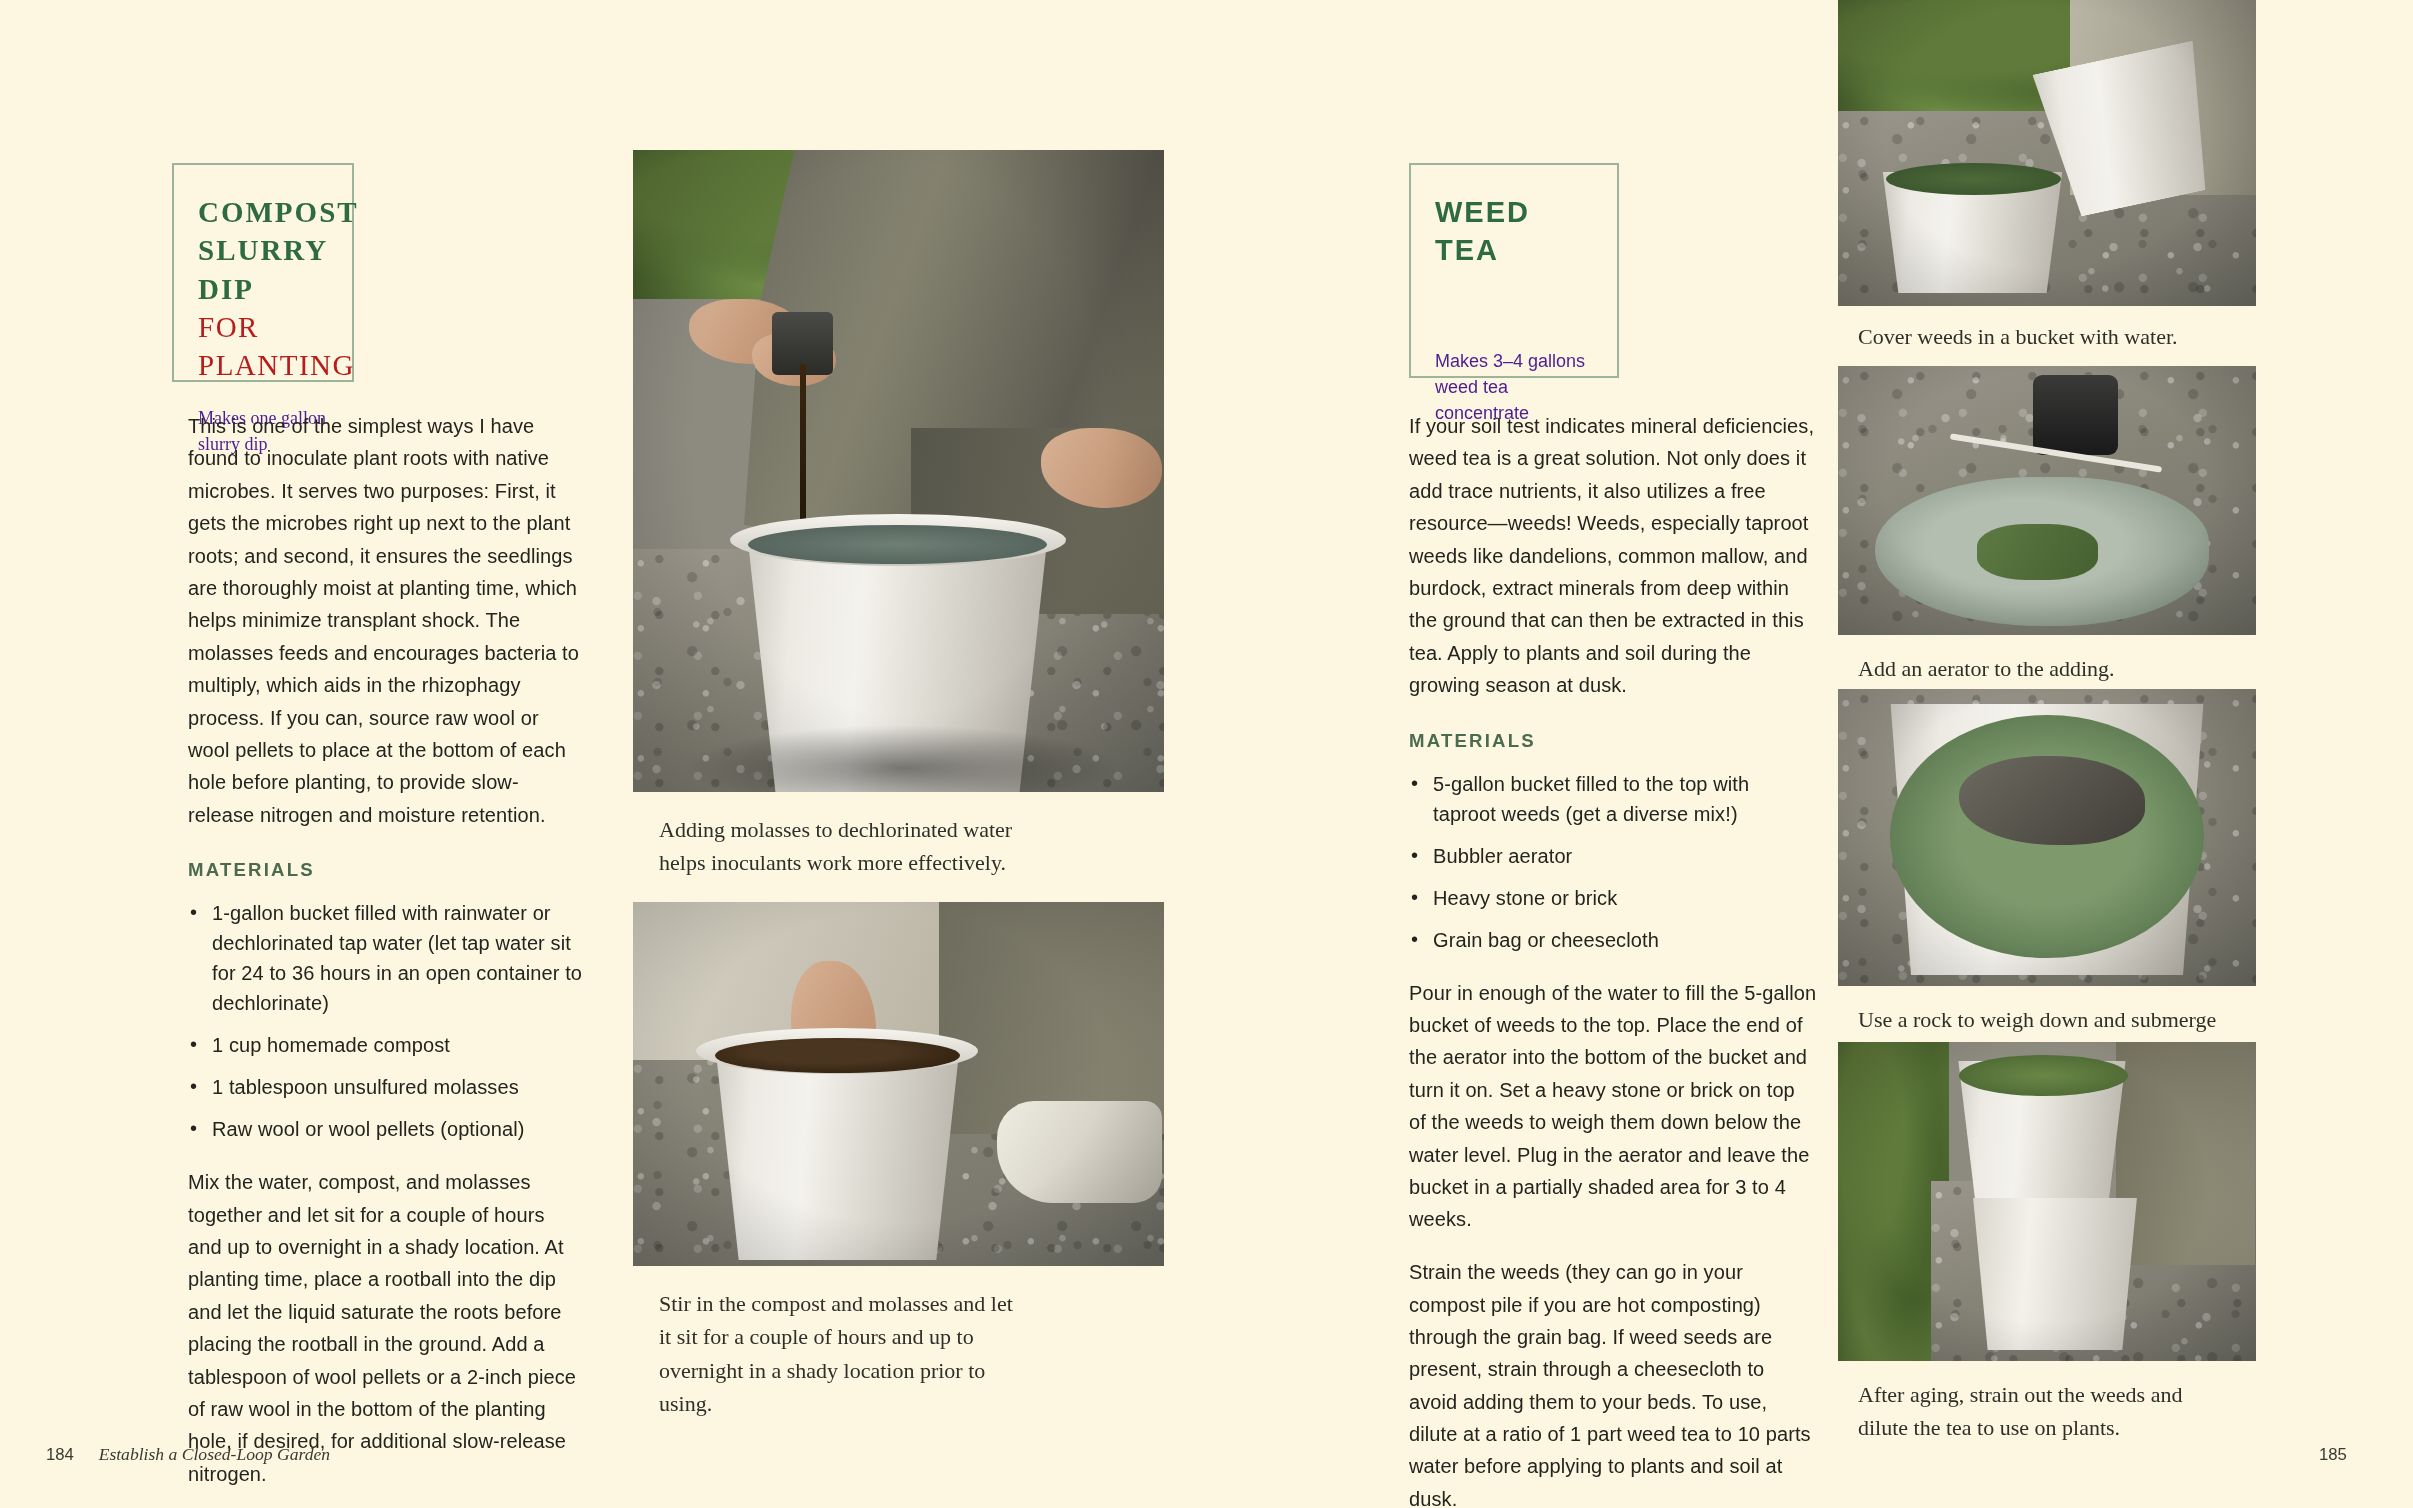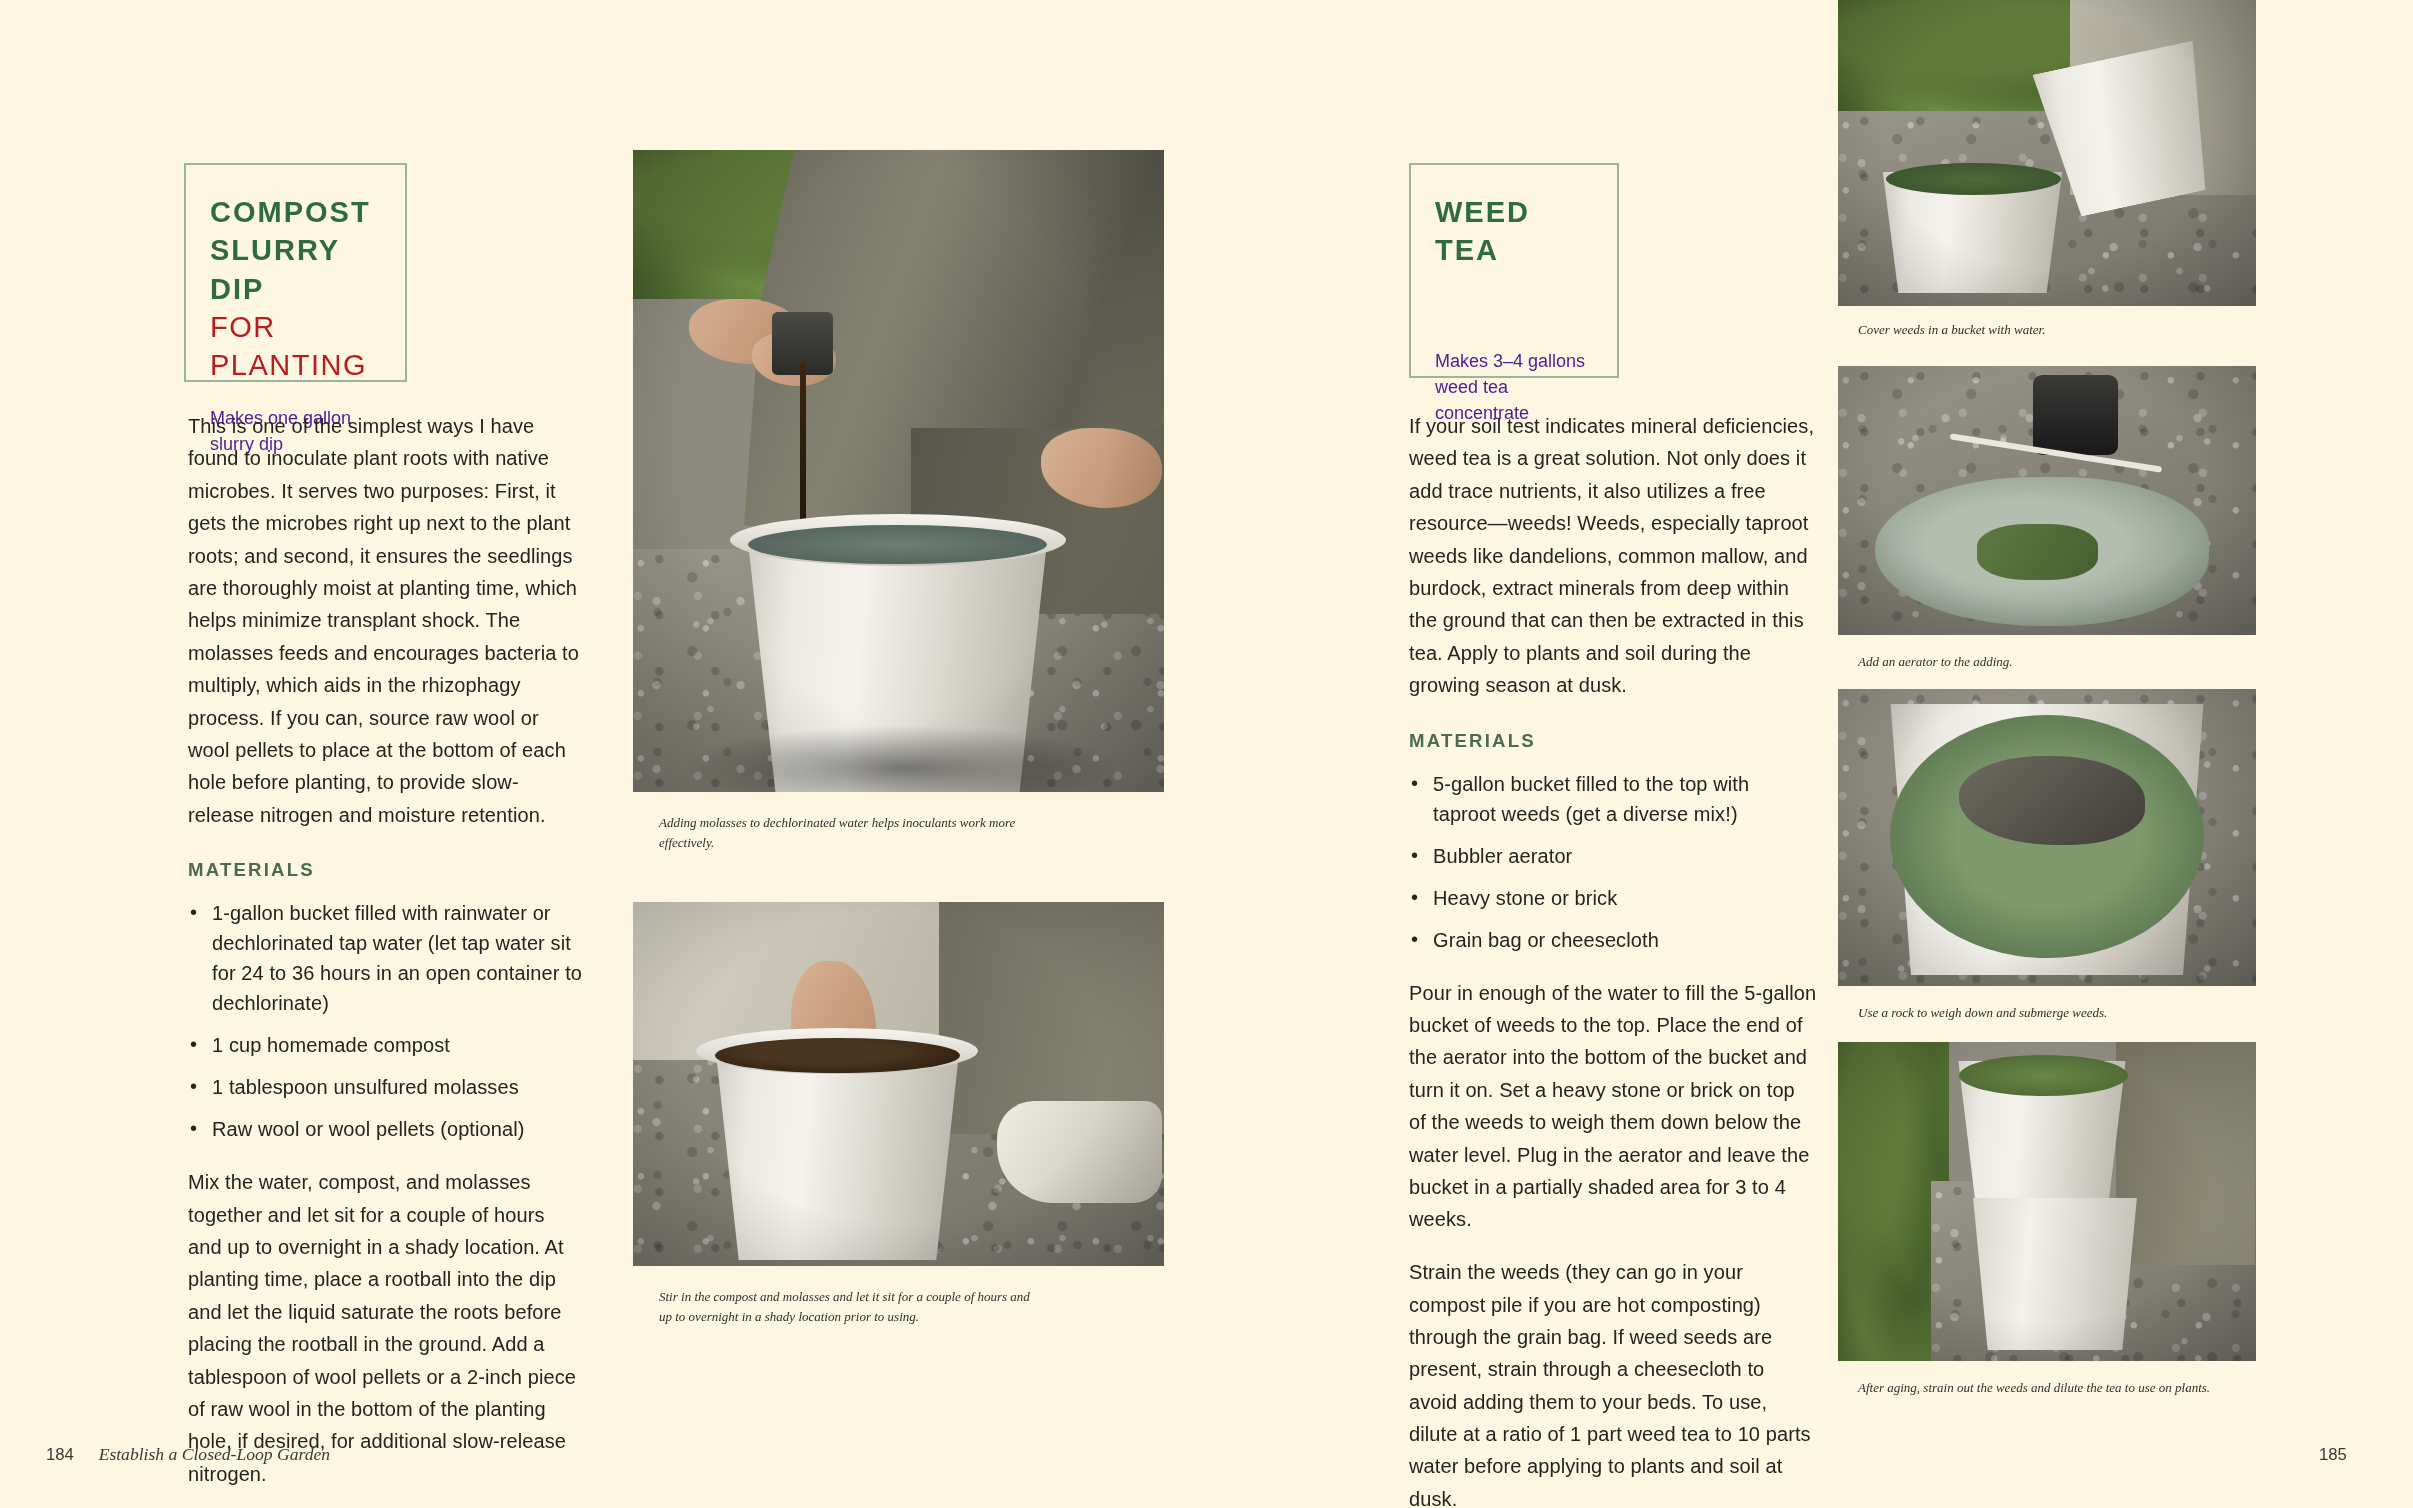--- a/index.html
+++ b/index.html
@@ -49,22 +49,21 @@
   }
   ul.materials li:before {
     content: "•";
     position: absolute;
     left: -22px;
     top: -0.9px;
     color: #24241f;
   }
   .caption {
     font-family: "Liberation Serif", serif;
-    font-style: italic;
-    font-size: 13px;
+    font-size: 22px;
     line-height: 1.52;
     color: #2f2f2a;
   }
 
   
   .recipe-box {
     border: 2.3px solid #9db49c;
     box-sizing: border-box;
     padding: 28px 24px 24px 24px;
   }
@@ -165,21 +164,21 @@
   .folio .num { font-family: "Liberation Sans", sans-serif; font-size: 16.7px; }
   .folio .run { font-style: italic; }
 </style>
 </head>
 <body>
 
 <div class="spread">
 
   <div>
 
-    <div class="recipe-box" style="position:absolute; left:184px; top:163px; width:223px; height:219px;">
+    <div class="recipe-box" style="position:absolute; left:172px; top:163px; width:182px; height:219px;font-family:Liberation Serif, serif;">
       <div class="recipe-title">
         <div>COMPOST</div>
         <div>SLURRY DIP</div>
         <div class="light">FOR PLANTING</div>
       </div>
       <div class="recipe-sub">
         <div>Makes one gallon</div>
         <div>slurry dip</div>
       </div>
     </div>

